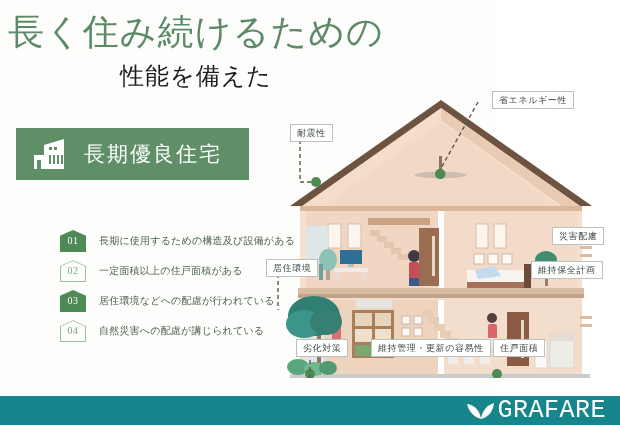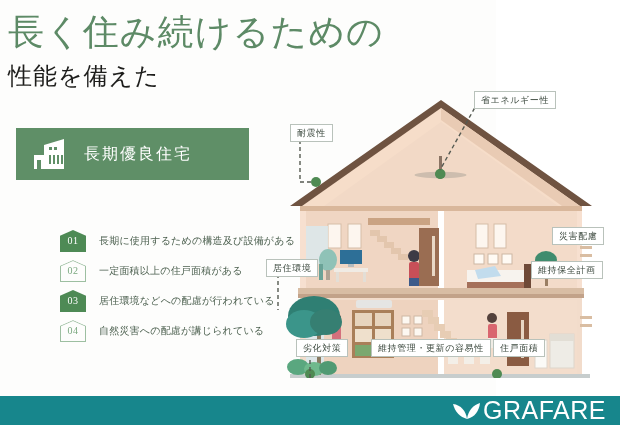--- a/index.html
+++ b/index.html
@@ -8,20 +8,21 @@
     font-family: "Liberation Serif", "DejaVu Serif", serif;
     background: #ffffff;
     position: relative;
     overflow: hidden;
   }
   #stage {
     position: relative;
     width: 496px;
     height: 425px;
     background: #fdfdfc;
+    text-align: center;
   }
 
   
   .headline { position: absolute; left: 8px; top: 10px; }
   .hl-line1 {
     font-size: 36px;
     line-height: 44px;
     color: #5d8a66;
     letter-spacing: 1px;
     white-space: nowrap;
@@ -42,21 +43,21 @@
     width: 233px;
     height: 52px;
     background: #5f8f67;
     display: flex;
     align-items: center;
     padding-left: 14px;
   }
   .banner-icon { width: 44px; height: 38px; flex: 0 0 auto; }
   .banner-label {
     color: #ffffff;
-    font-size: 16px;
+    font-size: 21px;
     letter-spacing: 2px;
     margin-left: 10px;
     white-space: nowrap;
   }
 
   
   .criteria {
     position: absolute;
     left: 22px;
     top: 226px;
@@ -126,21 +127,21 @@
     background: #ffffff;
     border: 1px solid #b9c2bb;
     font-size: 9px;
     color: #3e4b40;
     letter-spacing: 0.6px;
     padding: 4px 6px 3px 6px;
     white-space: nowrap;
     line-height: 1;
   }
   .tag-taishin      { left: 290px; top: 124px; }
-  .tag-shoene       { left: 474px; top: 91px;  }
+  .tag-shoene       { left: 492px; top: 91px;  }
   .tag-saigai       { left: 552px; top: 183px; margin-top: 44px; }
   .tag-kyojyu       { left: 266px; top: 259px; }
   .tag-ijihozen     { left: 531px; top: 261px; }
   .tag-rekka        { left: 296px; top: 339px; }
   .tag-ijikanri     { left: 371px; top: 339px; }
   .tag-jyuko        { left: 493px; top: 339px; }
 
   
   .footer {
     position: absolute;
@@ -154,21 +155,21 @@
     justify-content: flex-end;
     padding-right: 14px;
   }
   .brand {
     display: flex;
     align-items: center;
   }
   .brand-mark { width: 30px; height: 20px; margin-right: 2px; }
   .brand-name {
     color: #ffffff;
-    font-family: Liberation Sans, sans-serif;
+    font-family: Liberation Mono, monospace;
     font-size: 25px;
     letter-spacing: 0.5px;
     line-height: 1;
   }
 </style>
 </head>
 <body>
 
 <div id="stage">
 

